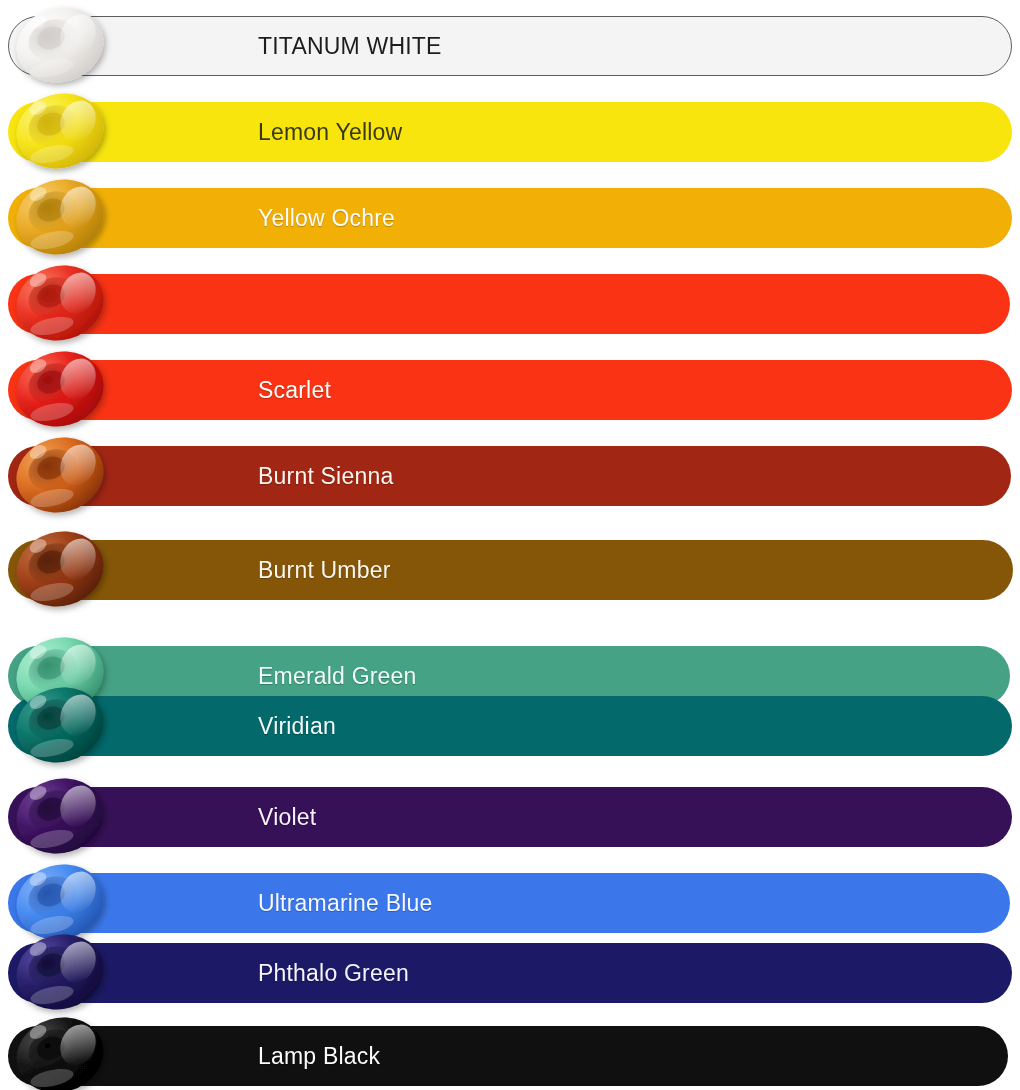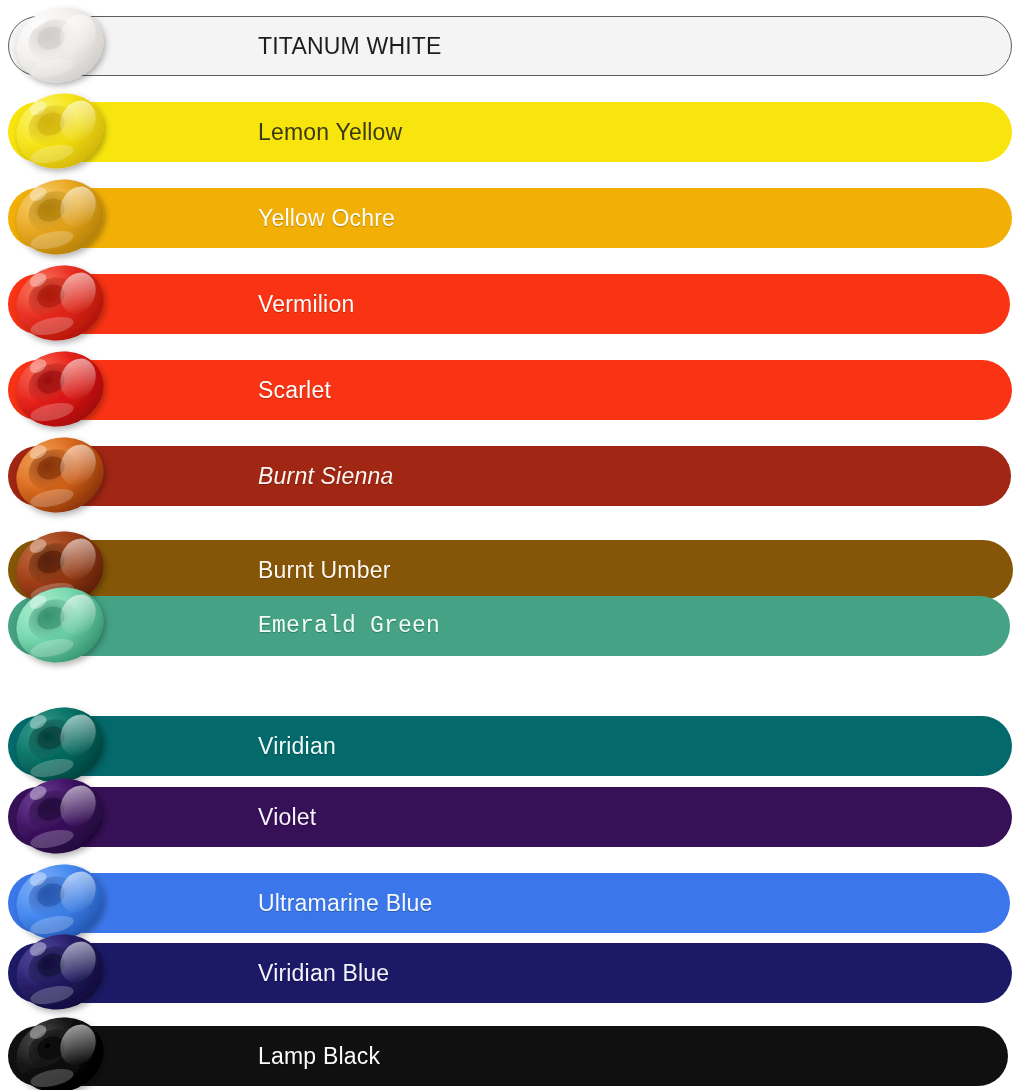--- a/index.html
+++ b/index.html
@@ -274,21 +274,20 @@
       <ellipse cx="43" cy="36" rx="14" ry="11" fill="#a61206" opacity="0.55" transform="rotate(-22 43 36)"></ellipse>
 
       <ellipse cx="70" cy="33" rx="17" ry="21" fill="url(#glosg3)" opacity="0.80" transform="rotate(24 70 33)"></ellipse>
 
       <ellipse cx="44" cy="66" rx="22" ry="8" fill="#ffffff" opacity="0.22" transform="rotate(-12 44 66)"></ellipse>
 
       <ellipse cx="30" cy="20" rx="9" ry="6" fill="#ffffff" opacity="0.38" transform="rotate(-30 30 20)"></ellipse>
     </g>
   </svg>
       </div>
-      <div class="swatch-label light-text shadowed" style="color: rgb(253, 253, 250);">Vermilion</div>
     </div>
     <div class="swatch-row" style="top: 344px;">
       <div class="swatch-bar" style="width: 1004px; background: rgb(250, 51, 20);"></div>
       <div class="blob-wrap">
   <svg viewBox="0 0 104 84" xmlns="http://www.w3.org/2000/svg">
     <defs>
       <radialGradient id="bodyg4" cx="36%" cy="26%" r="82%">
         <stop offset="0%" stop-color="#ff7a62"></stop>
         <stop offset="45%" stop-color="#e41a14"></stop>
         <stop offset="100%" stop-color="#98070a"></stop>
@@ -372,21 +371,21 @@
       <ellipse cx="43" cy="36" rx="14" ry="11" fill="#7d2a05" opacity="0.55" transform="rotate(-22 43 36)"></ellipse>
 
       <ellipse cx="70" cy="33" rx="17" ry="21" fill="url(#glosg5)" opacity="0.80" transform="rotate(24 70 33)"></ellipse>
 
       <ellipse cx="44" cy="66" rx="22" ry="8" fill="#ffffff" opacity="0.22" transform="rotate(-12 44 66)"></ellipse>
 
       <ellipse cx="30" cy="20" rx="9" ry="6" fill="#ffffff" opacity="0.38" transform="rotate(-30 30 20)"></ellipse>
     </g>
   </svg>
       </div>
-      <div class="swatch-label light-text shadowed" style="color: rgb(253, 247, 240); font-style: italic;">Burnt Sienna</div>
+      <div class="swatch-label light-text shadowed" style="color: rgb(253, 247, 240);">Burnt Sienna</div>
     </div>
     <div class="swatch-row" style="top: 524px;">
       <div class="swatch-bar" style="width: 1005px; background: rgb(133, 86, 7);"></div>
       <div class="blob-wrap">
   <svg viewBox="0 0 104 84" xmlns="http://www.w3.org/2000/svg">
     <defs>
       <radialGradient id="bodyg6" cx="36%" cy="26%" r="82%">
         <stop offset="0%" stop-color="#c87546"></stop>
         <stop offset="45%" stop-color="#9b3a13"></stop>
         <stop offset="100%" stop-color="#511c03"></stop>
@@ -423,21 +422,21 @@
       <ellipse cx="70" cy="33" rx="17" ry="21" fill="url(#glosg6)" opacity="0.80" transform="rotate(24 70 33)"></ellipse>
 
       <ellipse cx="44" cy="66" rx="22" ry="8" fill="#ffffff" opacity="0.22" transform="rotate(-12 44 66)"></ellipse>
 
       <ellipse cx="30" cy="20" rx="9" ry="6" fill="#ffffff" opacity="0.38" transform="rotate(-30 30 20)"></ellipse>
     </g>
   </svg>
       </div>
       <div class="swatch-label light-text shadowed" style="color: rgb(253, 247, 240);">Burnt Umber</div>
     </div>
-    <div class="swatch-row" style="top: 580px; font-family: Liberation Mono, monospace;">
+    <div class="swatch-row" style="top: 630px;">
       <div class="swatch-bar" style="width: 1002px; background: rgb(69, 162, 133);"></div>
       <div class="blob-wrap">
   <svg viewBox="0 0 104 84" xmlns="http://www.w3.org/2000/svg">
     <defs>
       <radialGradient id="bodyg7" cx="36%" cy="26%" r="82%">
         <stop offset="0%" stop-color="#b9f3d8"></stop>
         <stop offset="45%" stop-color="#72d6ab"></stop>
         <stop offset="100%" stop-color="#2e8a69"></stop>
       </radialGradient>
       <radialGradient id="cratg7" cx="42%" cy="34%" r="70%">
@@ -472,21 +471,21 @@
       <ellipse cx="70" cy="33" rx="17" ry="21" fill="url(#glosg7)" opacity="0.80" transform="rotate(24 70 33)"></ellipse>
 
       <ellipse cx="44" cy="66" rx="22" ry="8" fill="#ffffff" opacity="0.22" transform="rotate(-12 44 66)"></ellipse>
 
       <ellipse cx="30" cy="20" rx="9" ry="6" fill="#ffffff" opacity="0.38" transform="rotate(-30 30 20)"></ellipse>
     </g>
   </svg>
       </div>
       <div class="swatch-label light-text shadowed" style="color: rgb(242, 253, 247);">Emerald Green</div>
     </div>
-    <div class="swatch-row" style="top: 700px;">
+    <div class="swatch-row" style="top: 680px;">
       <div class="swatch-bar" style="width: 1004px; background: rgb(3, 105, 107);"></div>
       <div class="blob-wrap">
   <svg viewBox="0 0 104 84" xmlns="http://www.w3.org/2000/svg">
     <defs>
       <radialGradient id="bodyg8" cx="36%" cy="26%" r="82%">
         <stop offset="0%" stop-color="#3fa495"></stop>
         <stop offset="45%" stop-color="#046e63"></stop>
         <stop offset="100%" stop-color="#013b37"></stop>
       </radialGradient>
       <radialGradient id="cratg8" cx="42%" cy="34%" r="70%">
@@ -666,21 +665,21 @@
       <ellipse cx="43" cy="36" rx="14" ry="11" fill="#0d0a33" opacity="0.55" transform="rotate(-22 43 36)"></ellipse>
 
       <ellipse cx="70" cy="33" rx="17" ry="21" fill="url(#glosg11)" opacity="0.80" transform="rotate(24 70 33)"></ellipse>
 
       <ellipse cx="44" cy="66" rx="22" ry="8" fill="#ffffff" opacity="0.22" transform="rotate(-12 44 66)"></ellipse>
 
       <ellipse cx="30" cy="20" rx="9" ry="6" fill="#ffffff" opacity="0.38" transform="rotate(-30 30 20)"></ellipse>
     </g>
   </svg>
       </div>
-      <div class="swatch-label light-text shadowed" style="color: rgb(244, 244, 255);">Viridian Blue</div>
+      <div class="swatch-label light-text shadowed" style="color: rgb(244, 244, 255);">Phthalo Green</div>
     </div>
     <div class="swatch-row" style="top: 1010px;">
       <div class="swatch-bar" style="width: 1000px; background: rgb(16, 16, 16);"></div>
       <div class="blob-wrap">
   <svg viewBox="0 0 104 84" xmlns="http://www.w3.org/2000/svg">
     <defs>
       <radialGradient id="bodyg12" cx="36%" cy="26%" r="82%">
         <stop offset="0%" stop-color="#5a5a5a"></stop>
         <stop offset="45%" stop-color="#0c0c0c"></stop>
         <stop offset="100%" stop-color="#000000"></stop>

